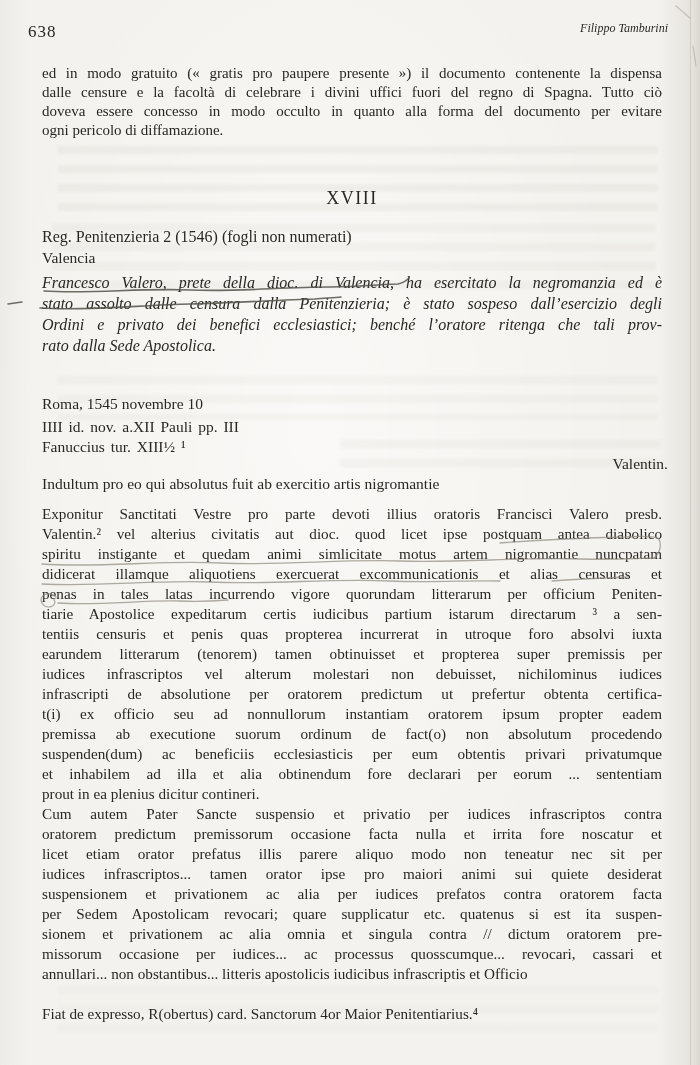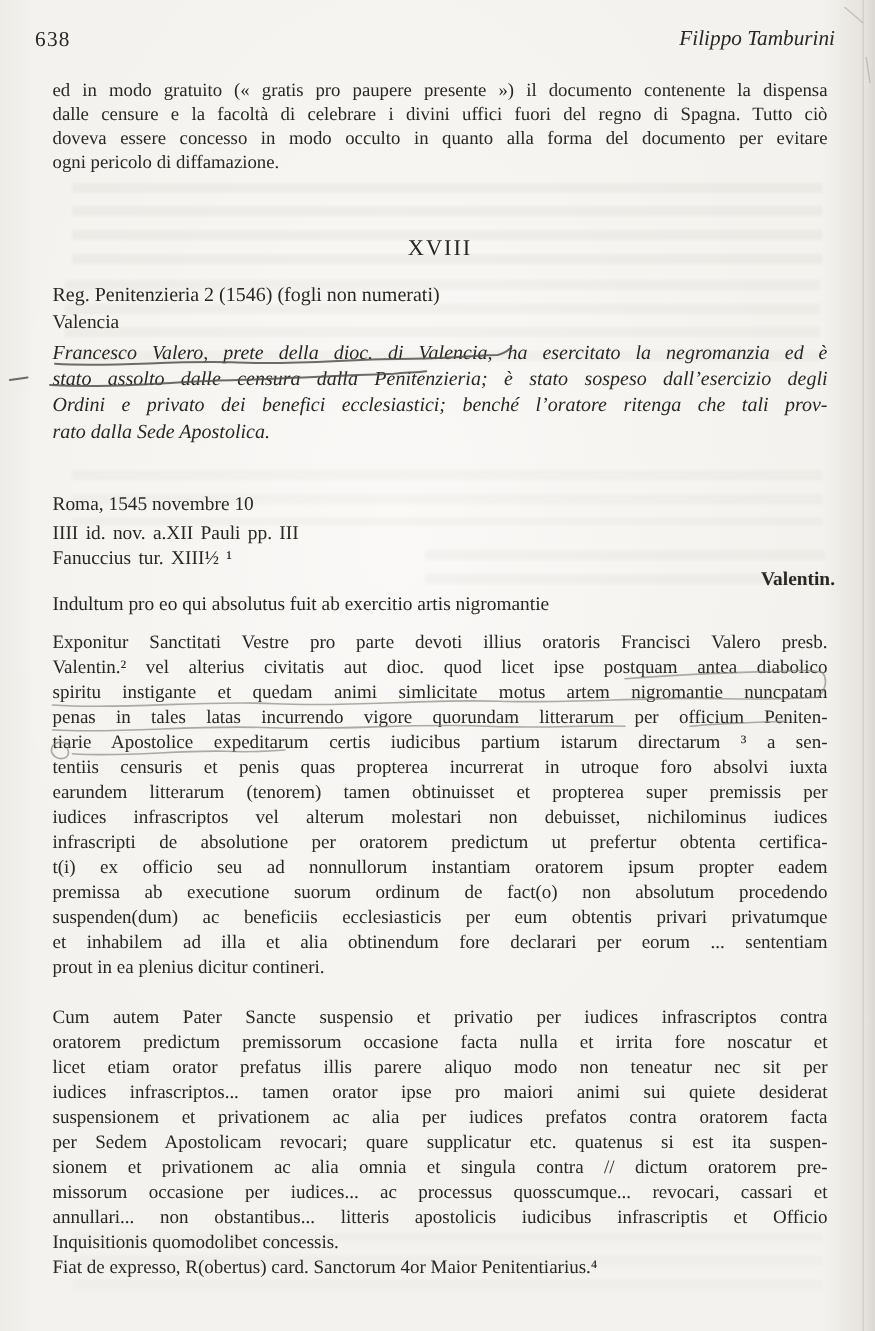--- a/index.html
+++ b/index.html
@@ -29,32 +29,32 @@
     filter:blur(1.4px);
     opacity:.65;
   }
   .g1{left:58px;top:146px;width:600px;height:66px;}
   .g2{left:52px;top:224px;width:604px;height:74px;opacity:.5;}
   .g3{left:58px;top:376px;width:600px;height:44px;opacity:.45;}
   .g4{left:340px;top:440px;width:320px;height:34px;opacity:.5;}
   .g5{left:58px;top:986px;width:600px;height:48px;opacity:.3;}
 
   .hdr-num{position:absolute;left:28px;top:22px;font-size:17px;letter-spacing:1px;}
-  .hdr-title{position:absolute;right:32px;top:21px;font-size:17px;font-style:italic;}
+  .hdr-title{position:absolute;right:32px;top:21px;font-size:12px;font-style:italic;}
 
   .col{position:absolute;left:42px;width:620px;}
   .intro{top:64px;font-size:15px;line-height:19px;}
   .heading{top:188px;text-align:center;font-size:18px;letter-spacing:1.5px;}
   .reg{top:228px;font-size:16px;}
   .place{top:249px;font-size:15.5px;width:626px;}
   .summary{top:272px;font-size:16px;font-style:italic;line-height:21px;}
   .dateline{top:395px;font-size:15.5px;width:626px;}
   .dromline{top:418px;font-size:15.5px;word-spacing:2px;}
   .taxline{top:438px;font-size:15.5px;word-spacing:2px;}
-  .diocese{top:455px;text-align:right;font-size:15.5px;width:626px;font-weight:bold;}
+  .diocese{top:455px;text-align:right;font-size:15.5px;width:626px;}
   .rubric{top:475px;font-size:15.5px;}
   .latin1{top:504px;font-size:15.2px;line-height:20px;}
   .latin2{top:804px;font-size:15.2px;line-height:20px;}
   .fiat{top:1004px;font-size:15.2px;line-height:20px;}
 
   .tline{text-align:justify;text-align-last:justify;white-space:normal;}
   .para .tline:last-child{text-align-last:left;}
 
   .pen-overlay{position:absolute;inset:0;pointer-events:none;}
   .ink{stroke:#56524b;stroke-width:1.6;fill:none;stroke-linecap:round;opacity:.85;}
@@ -102,20 +102,21 @@
   <div class="col taxline">Fanuccius tur. XIII½ ¹</div>
 
   <div class="col diocese">Valentin.</div>
 
   <div class="col rubric">Indultum pro eo qui absolutus fuit ab exercitio artis nigromantie</div>
 
   <div class="col latin1 para">
       <div class="tline">Exponitur Sanctitati Vestre pro parte devoti illius oratoris Francisci Valero presb.</div>
       <div class="tline">Valentin.² vel alterius civitatis aut dioc. quod licet ipse postquam antea diabolico</div>
       <div class="tline">spiritu instigante et quedam animi simlicitate motus artem nigromantie nuncpatam</div>
+      <div class="tline">didicerat illamque aliquotiens exercuerat excommunicationis et alias censuras et</div>
       <div class="tline">penas in tales latas incurrendo vigore quorundam litterarum per officium Peniten-</div>
       <div class="tline">tiarie Apostolice expeditarum certis iudicibus partium istarum directarum ³ a sen-</div>
       <div class="tline">tentiis censuris et penis quas propterea incurrerat in utroque foro absolvi iuxta</div>
       <div class="tline">earundem litterarum (tenorem) tamen obtinuisset et propterea super premissis per</div>
       <div class="tline">iudices infrascriptos vel alterum molestari non debuisset, nichilominus iudices</div>
       <div class="tline">infrascripti de absolutione per oratorem predictum ut prefertur obtenta certifica-</div>
       <div class="tline">t(i) ex officio seu ad nonnullorum instantiam oratorem ipsum propter eadem</div>
       <div class="tline">premissa ab executione suorum ordinum de fact(o) non absolutum procedendo</div>
       <div class="tline">suspenden(dum) ac beneficiis ecclesiasticis per eum obtentis privari privatumque</div>
       <div class="tline">et inhabilem ad illa et alia obtinendum fore declarari per eorum ... sententiam</div>
@@ -125,21 +126,20 @@
   <div class="col latin2 para">
       <div class="tline">Cum autem Pater Sancte suspensio et privatio per iudices infrascriptos contra</div>
       <div class="tline">oratorem predictum premissorum occasione facta nulla et irrita fore noscatur et</div>
       <div class="tline">licet etiam orator prefatus illis parere aliquo modo non teneatur nec sit per</div>
       <div class="tline">iudices infrascriptos... tamen orator ipse pro maiori animi sui quiete desiderat</div>
       <div class="tline">suspensionem et privationem ac alia per iudices prefatos contra oratorem facta</div>
       <div class="tline">per Sedem Apostolicam revocari; quare supplicatur etc. quatenus si est ita suspen-</div>
       <div class="tline">sionem et privationem ac alia omnia et singula contra // dictum oratorem pre-</div>
       <div class="tline">missorum occasione per iudices... ac processus quosscumque... revocari, cassari et</div>
       <div class="tline">annullari... non obstantibus... litteris apostolicis iudicibus infrascriptis et Officio</div>
-      <div class="tline">Inquisitionis quomodolibet concessis.</div>
     </div>
 
   <div class="col fiat">Fiat de expresso, R(obertus) card. Sanctorum 4or Maior Penitentiarius.⁴</div>
 
   <svg class="pen-overlay" width="700" height="1065" viewBox="0 0 700 1065">
     <g>
       <path class="ink" d="M44,291 C90,294 140,288 190,290 C240,292 280,287 330,287 C360,287 385,284 398,284 C403,283 406,281 409,278"></path>
     </g>
     <g>
       <path class="ink" d="M8,304 L22,302"></path>

